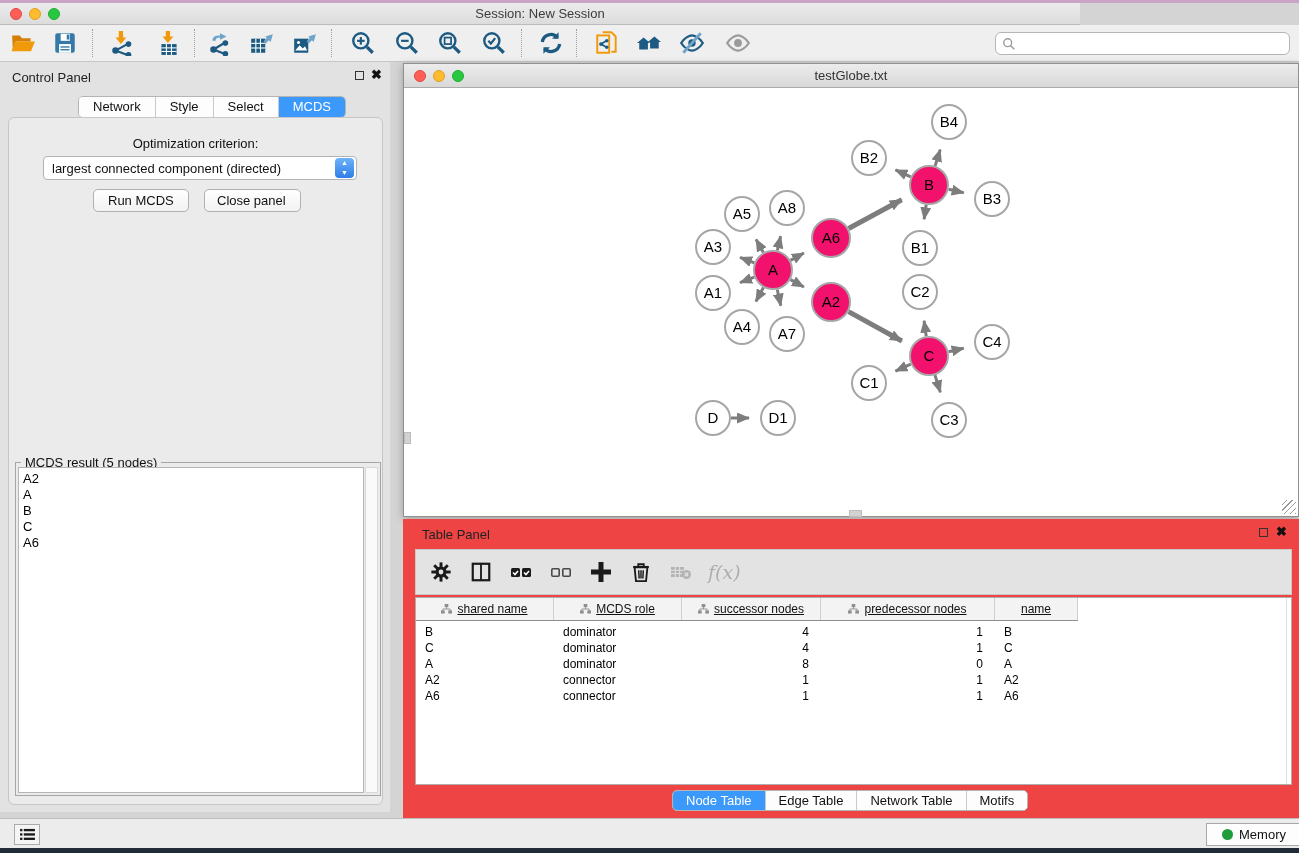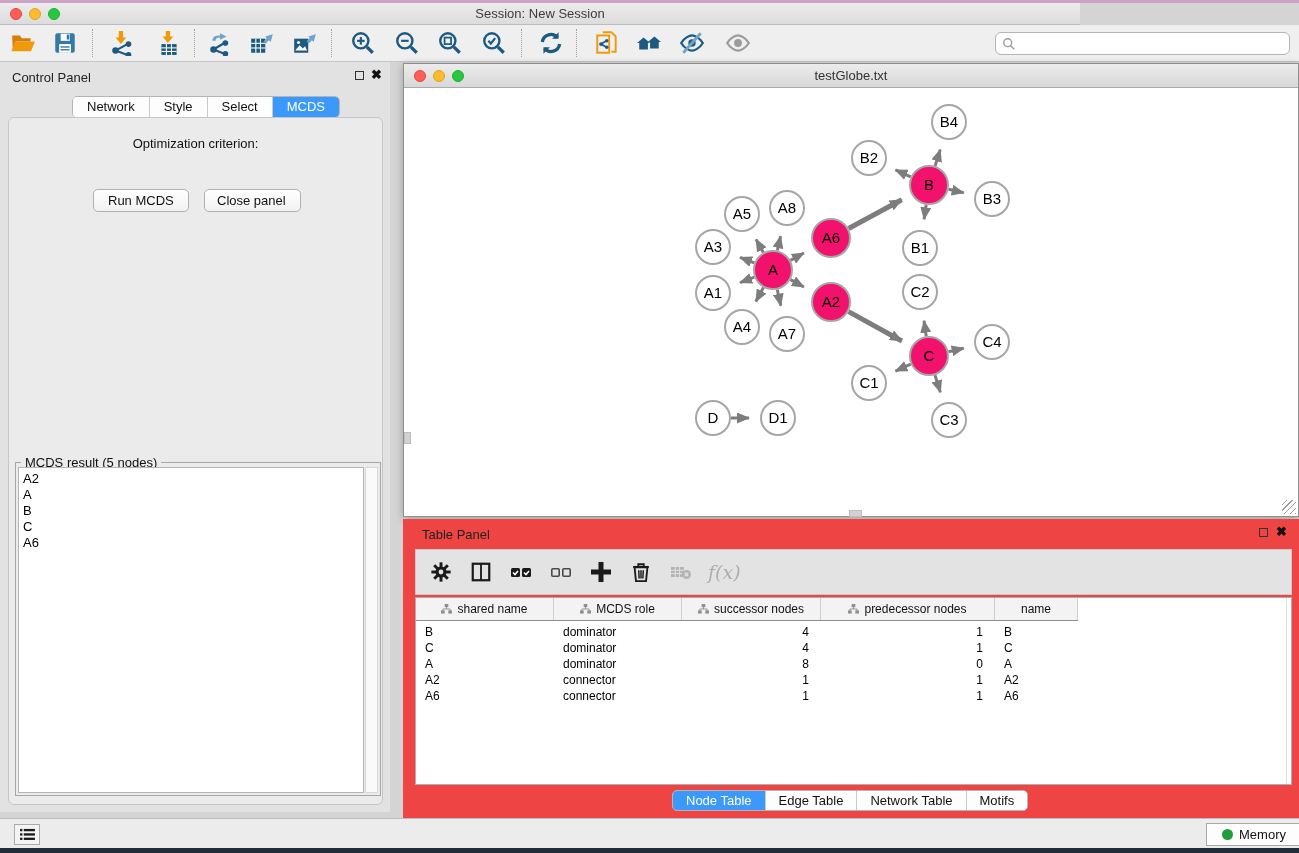--- a/index.html
+++ b/index.html
@@ -25,21 +25,21 @@
     border-radius:6px; display:flex; align-items:center; padding-left:6px; }
   .searchbox input { border:none; outline:none; flex:1; font-size:12px; background:transparent; font-family:"Liberation Sans",sans-serif; }
 
   
   .control-panel { left:0; top:62px; width:390px; height:750px; background:#e2e2e2; }
   .dock-header { height:28px; position:relative; }
   .dock-header .dock-title { position:absolute; left:12px; top:8px; font-size:13px; color:#222; }
   .float-btn, .close-btn { position:absolute; top:9px; font-size:11px; color:#111; line-height:11px; }
   .float-btn { width:9px; height:9px; border:1.5px solid #333; }
   .close-btn { font-weight:bold; font-size:13px; top:7px; }
-  .cp-tabs { left:72px; top:34px; height:22px; display:flex; border:1px solid #b4b4b4; border-radius:5px; overflow:hidden; background:#fff; }
+  .cp-tabs { left:78px; top:34px; height:22px; display:flex; border:1px solid #b4b4b4; border-radius:5px; overflow:hidden; background:#fff; }
   .cp-tab { padding:0 14px; font-size:13px; line-height:20px; color:#111; background:#fdfdfd; border-right:1px solid #c9c9c9; }
   .cp-tab:last-child { border-right:none; }
   .cp-tab.active { background:#3b99fc; color:#fff; }
   .cp-content { left:8px; top:55px; width:375px; height:688px; background:#ebebeb; border:1px solid #c6c6c6; border-radius:6px; }
   .opt-label { left:0; top:18px; width:100%; text-align:center; font-size:13px; color:#111; }
   .dropdown { left:34px; top:38px; width:314px; height:24px; background:#fff; border:1px solid #b3b3b3; border-radius:4px; display:flex; align-items:center; }
   .dropdown .dd-text { flex:1; font-size:13px; padding-left:8px; color:#111; white-space:nowrap; overflow:hidden; }
   .dd-stepper { width:19px; height:20px; margin-right:2px; border-radius:4px; background:linear-gradient(#6db3f8,#2f7de8);
     color:#fff; font-size:7px; line-height:10px; text-align:center; }
   .mac-btn { height:23px; background:linear-gradient(#ffffff,#f2f2f2); border:1px solid #b0b0b0; border-radius:5px;
@@ -61,21 +61,21 @@
   .resize-grip { right:2px; bottom:2px; width:14px; height:14px;
     background:repeating-linear-gradient(135deg, transparent 0 3px, #9a9a9a 3px 4px); }
 
   
   .table-panel { left:403px; top:519px; width:896px; height:299px; background:#ef4444; }
   .tp-toolbar { left:12px; top:30px; width:877px; height:46px; background:#e3e3e3; border:1px solid #c9c9c9; display:flex; align-items:center; padding-left:12px; gap:14px; }
   .tp-icon { width:26px; height:26px; display:flex; align-items:center; justify-content:center; }
   .fx-label { font-size:19px; font-family:"DejaVu Serif", serif; font-style:italic; color:#adadad; }
   .grid-table { left:12px; top:78px; width:877px; height:188px; background:#fff; border:1px solid #aeaeae; overflow:hidden; }
   .gt-header { position:absolute; left:0; top:0; height:23px; display:flex; background:#f3f3f3; border-bottom:1px solid #8e8e8e; }
-  .gt-h-cell { border-right:1px solid #cfcfcf; display:flex; align-items:center; justify-content:center; gap:5px; font-size:12px; color:#111; }
+  .gt-h-cell { border-right:1px solid #cfcfcf; display:flex; align-items:center; justify-content:center; gap:5px; font-size:12px; color:#111;text-decoration:underline; }
   .gt-row { position:absolute; display:flex; height:16px; }
   .gt-cell { font-size:12px; line-height:16px; color:#000; }
   .gt-cell.l { text-align:left; padding-left:9px; }
   .gt-cell.r { text-align:right; padding-right:12px; }
   .gt-scroll-edge { position:absolute; right:4px; top:0; bottom:0; border-left:1px solid #e0e0e0; }
   .tp-tabs { top:271px; height:21px; display:flex; border:1px solid #b4b4b4; border-radius:5px; overflow:hidden; background:#fff; left:269px; }
   .tp-tab { padding:0 13px; font-size:13px; line-height:19px; color:#111; background:#fdfdfd; border-right:1px solid #c9c9c9; }
   .tp-tab:last-child { border-right:none; }
   .tp-tab.active { background:#3b99fc; color:#fff; }
 
@@ -264,20 +264,24 @@
     <span class="close-btn" style="right:8px">✖</span>
   </div>
   <div class="abs cp-tabs">
     <div class="cp-tab">Network</div>
     <div class="cp-tab">Style</div>
     <div class="cp-tab">Select</div>
     <div class="cp-tab active">MCDS</div>
   </div>
   <div class="abs cp-content">
     <div class="abs opt-label">Optimization criterion:</div>
+    <div class="abs dropdown">
+      <span class="dd-text">largest connected component (directed)</span>
+      <span class="dd-stepper">▲<br>▼</span>
+    </div>
     <div class="abs mac-btn" style="left:84px; top:71px;">Run MCDS</div>
     <div class="abs mac-btn" style="left:195px; top:71px;padding-left:12px;">Close panel</div>
     <div class="abs fieldset">
       <span class="legend">MCDS result (5 nodes)</span>
       <div class="result-list">
         <div class="result-item">A2</div>
         <div class="result-item">A</div>
         <div class="result-item">B</div>
         <div class="result-item">C</div>
         <div class="result-item">A6</div>

